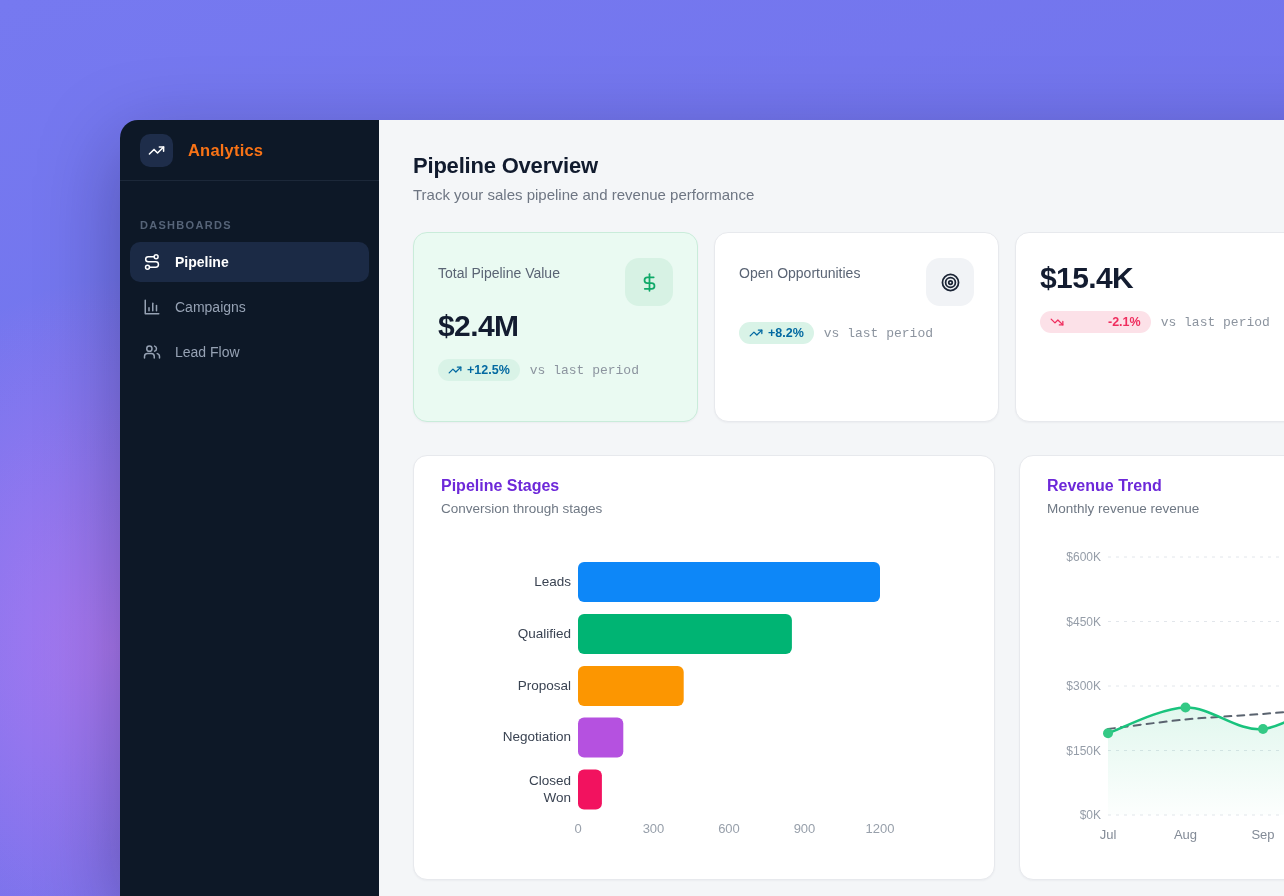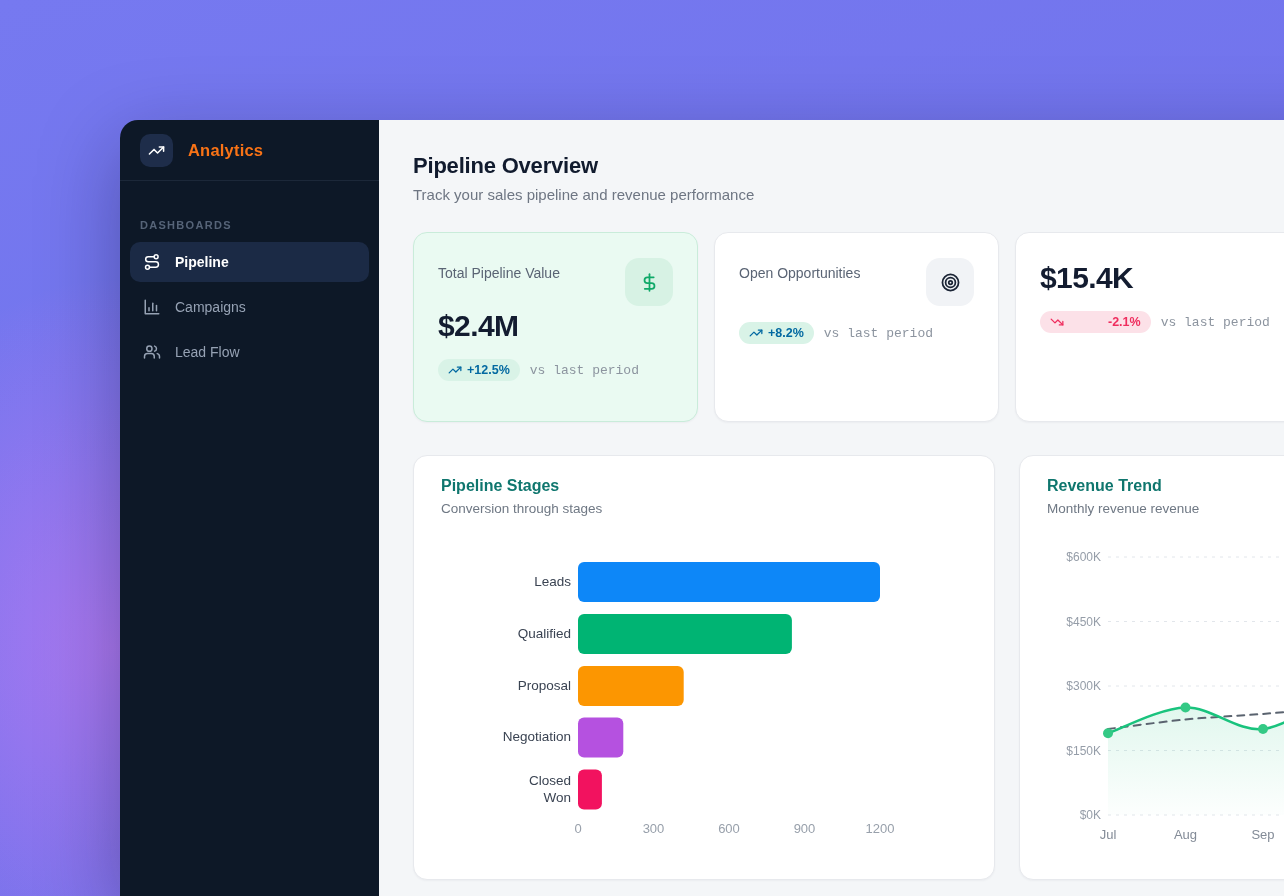--- a/index.html
+++ b/index.html
@@ -44,21 +44,21 @@
   .pill svg{width:14px;height:14px;stroke:currentColor;fill:none;stroke-width:2.2;stroke-linecap:round;stroke-linejoin:round;}
   .pill.up{background:#d9f3e7;color:#0369a1;}
   .pill.down{background:#fce1e8;color:#ef2d5e;gap:44px;}
   .vs{margin-left:10px;font-size:13px;color:#8c949f;font-family:Liberation Mono, monospace;}
   
   .charts-row{display:flex;gap:24px;margin-top:33px;}
   .chart-card{position:relative;height:425px;}
   .chart-card.stages{width:582px;min-width:582px;}
   .chart-card.trend{width:460px;min-width:460px;}
   .chart-head{position:absolute;left:27px;top:21px;z-index:2;}
-  .chart-head h2{margin:0;font-size:16px;font-weight:800;color:#0f766e;}
+  .chart-head h2{margin:0;font-size:16px;font-weight:800;color:#6d28d9;}
   .card-sub{margin:6px 0 0;font-size:13.5px;color:#6f7884;}
   .chart-card svg.canvas{position:absolute;left:0;top:0;}
   .bottom-card{margin-top:26px;width:1066px;height:140px;}
 </style>
 </head>
 <body>
 
 <div class="scene">
   <div class="app">
 

